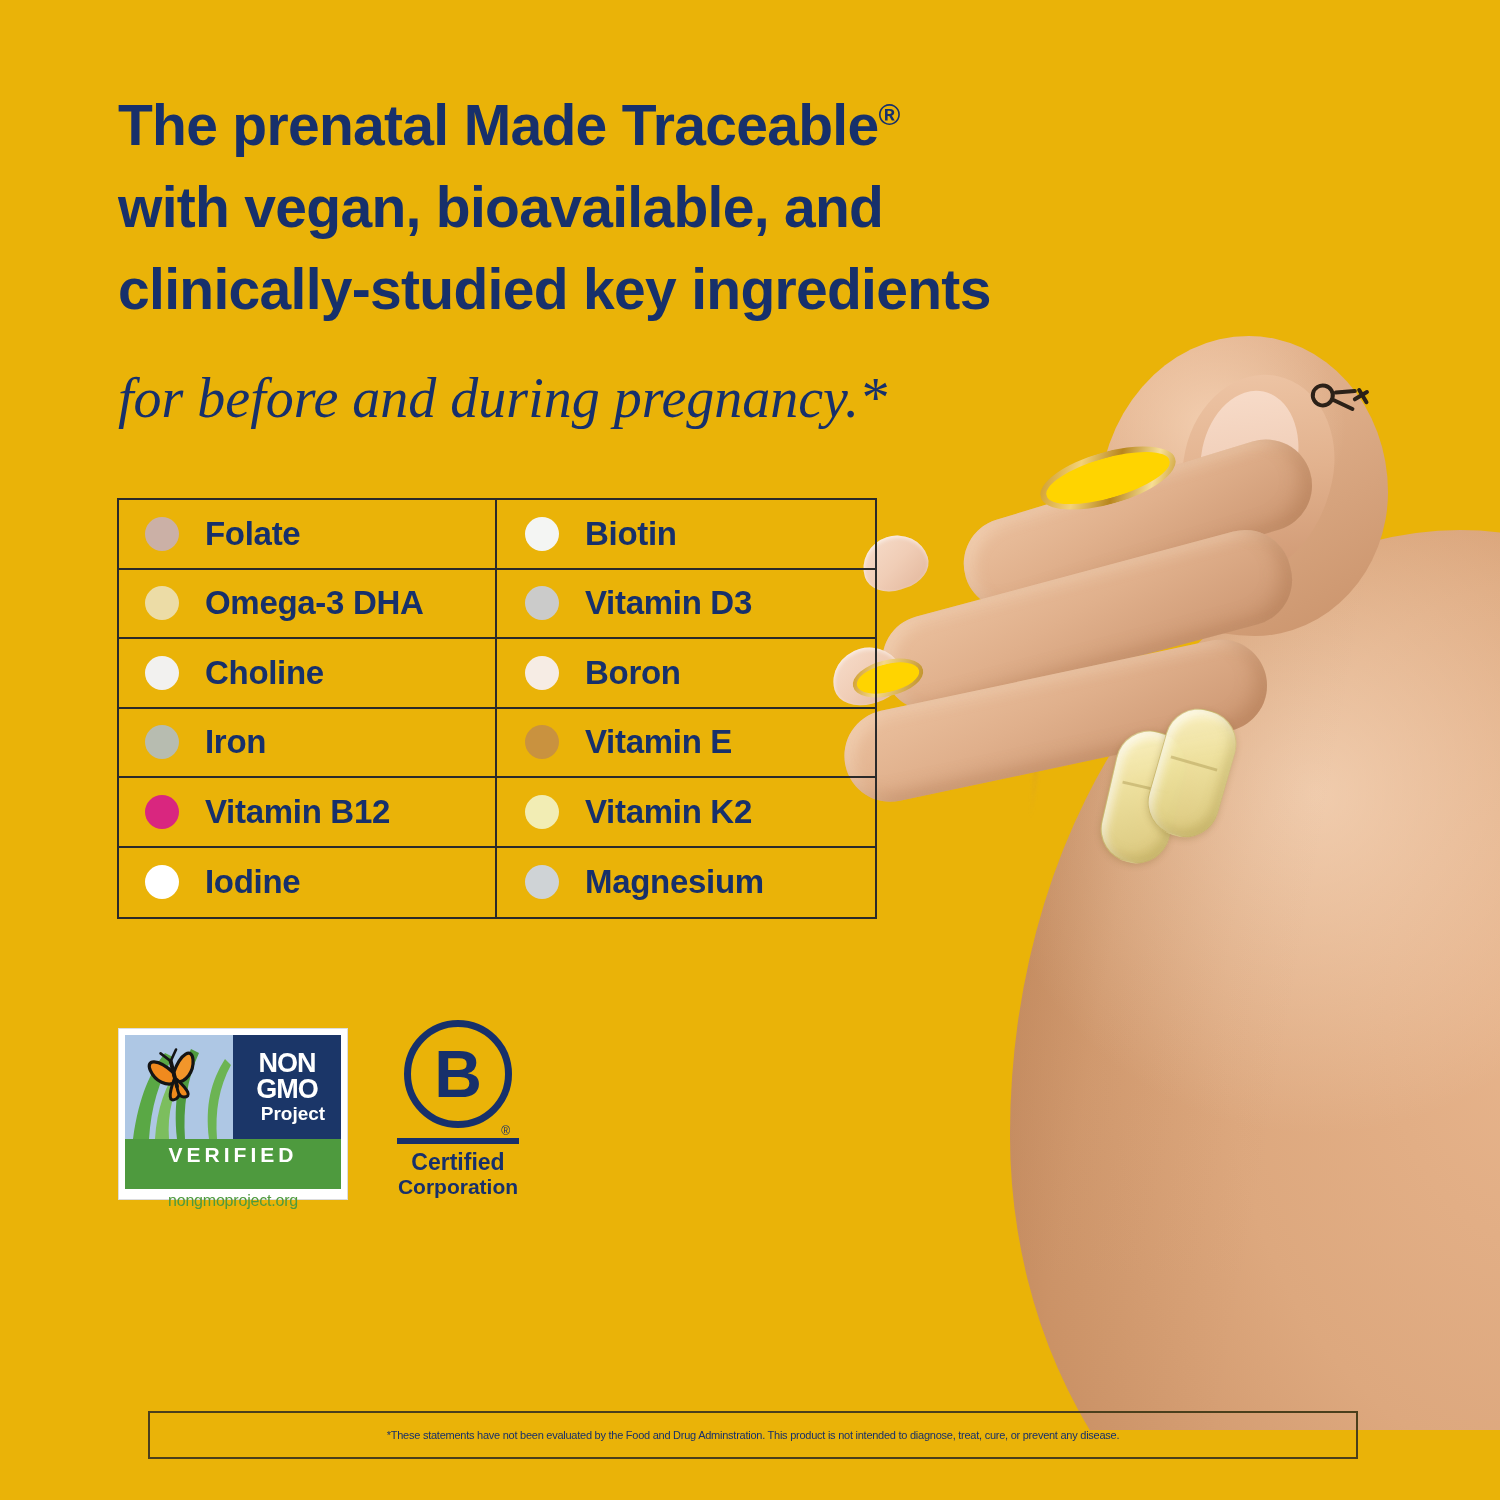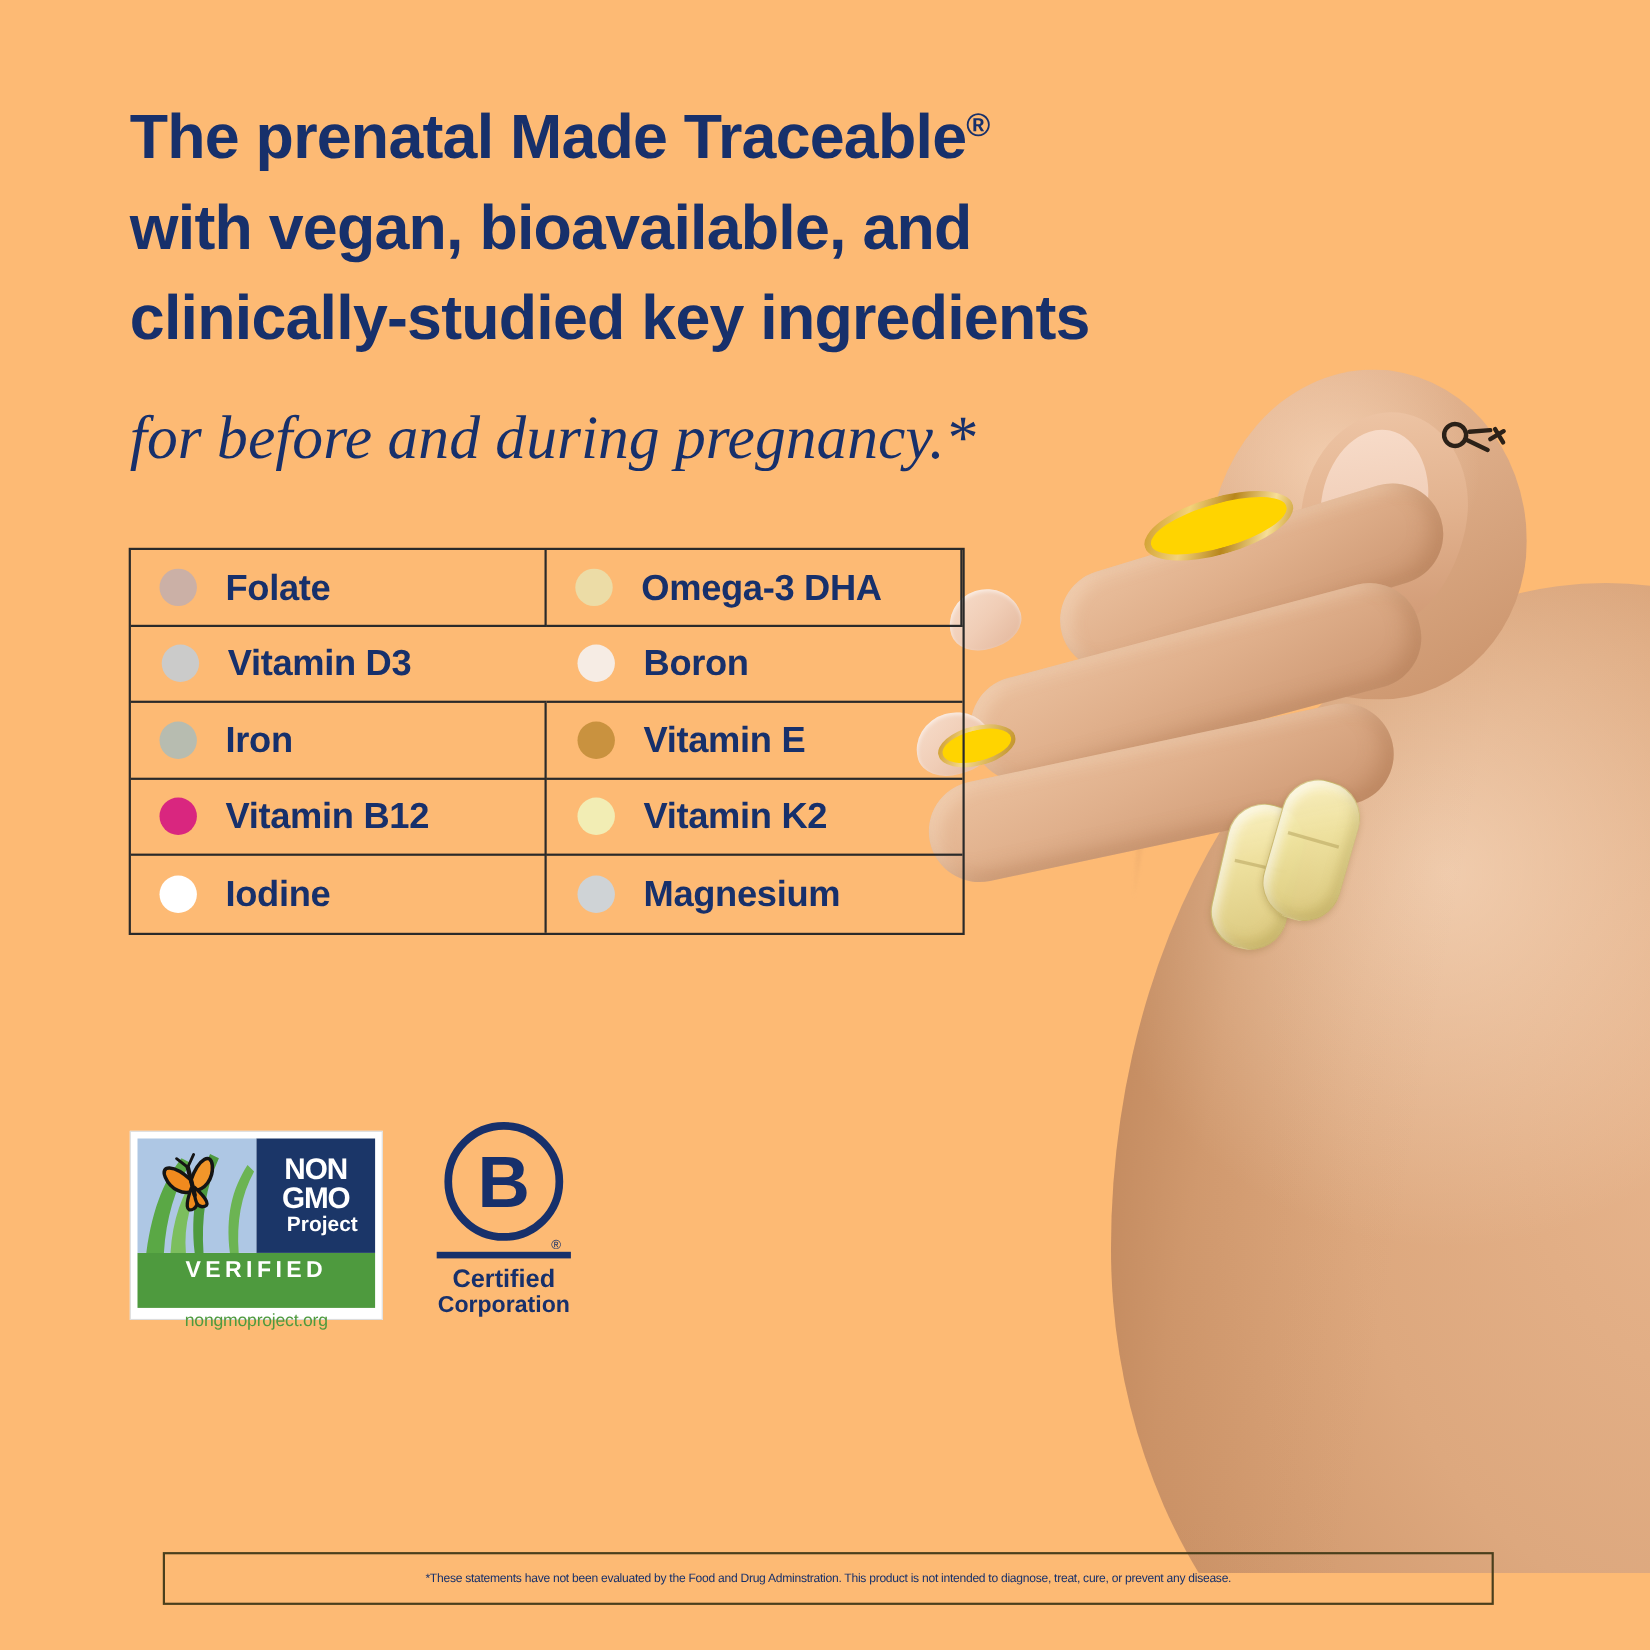--- a/index.html
+++ b/index.html
@@ -12,21 +12,21 @@
     background: #FFD400;
     font-family: "Liberation Sans", sans-serif;
     overflow: hidden;
     position: relative;
   }
   #stage {
     position: absolute;
     inset: 0;
     width: 1500px;
     height: 1500px;
-    background: #fdba74;
+    background: #eab308;
     overflow: hidden;
   }
 
   
   #photo {
     position: absolute;
     left: 830px;
     top: 330px;
     width: 670px;
     height: 1100px;
@@ -409,30 +409,38 @@
     <div class="head-line">clinically-studied key ingredients</div>
   </div>
   <div id="subhead">for before and during pregnancy.*</div>
 
   <div id="ingredients">
 
     <div class="cell">
       <span class="dot" style="background:#cbb0a6;"></span>
       <span class="ing-label">Folate</span>
     </div>
+    <div class="cell col2">
+      <span class="dot" style="background:#f4f5f3;"></span>
+      <span class="ing-label">Biotin</span>
+    </div>
 
     <div class="cell">
       <span class="dot" style="background:#ecdca6;"></span>
       <span class="ing-label">Omega-3 DHA</span>
     </div>
     <div class="cell col2">
       <span class="dot" style="background:#cbcbca;"></span>
       <span class="ing-label">Vitamin D3</span>
     </div>
 
+    <div class="cell">
+      <span class="dot" style="background:#f2f1ef;"></span>
+      <span class="ing-label">Choline</span>
+    </div>
     <div class="cell col2">
       <span class="dot" style="background:#f6ece4;"></span>
       <span class="ing-label">Boron</span>
     </div>
 
     <div class="cell">
       <span class="dot" style="background:#b7bcb0;"></span>
       <span class="ing-label">Iron</span>
     </div>
     <div class="cell col2">

